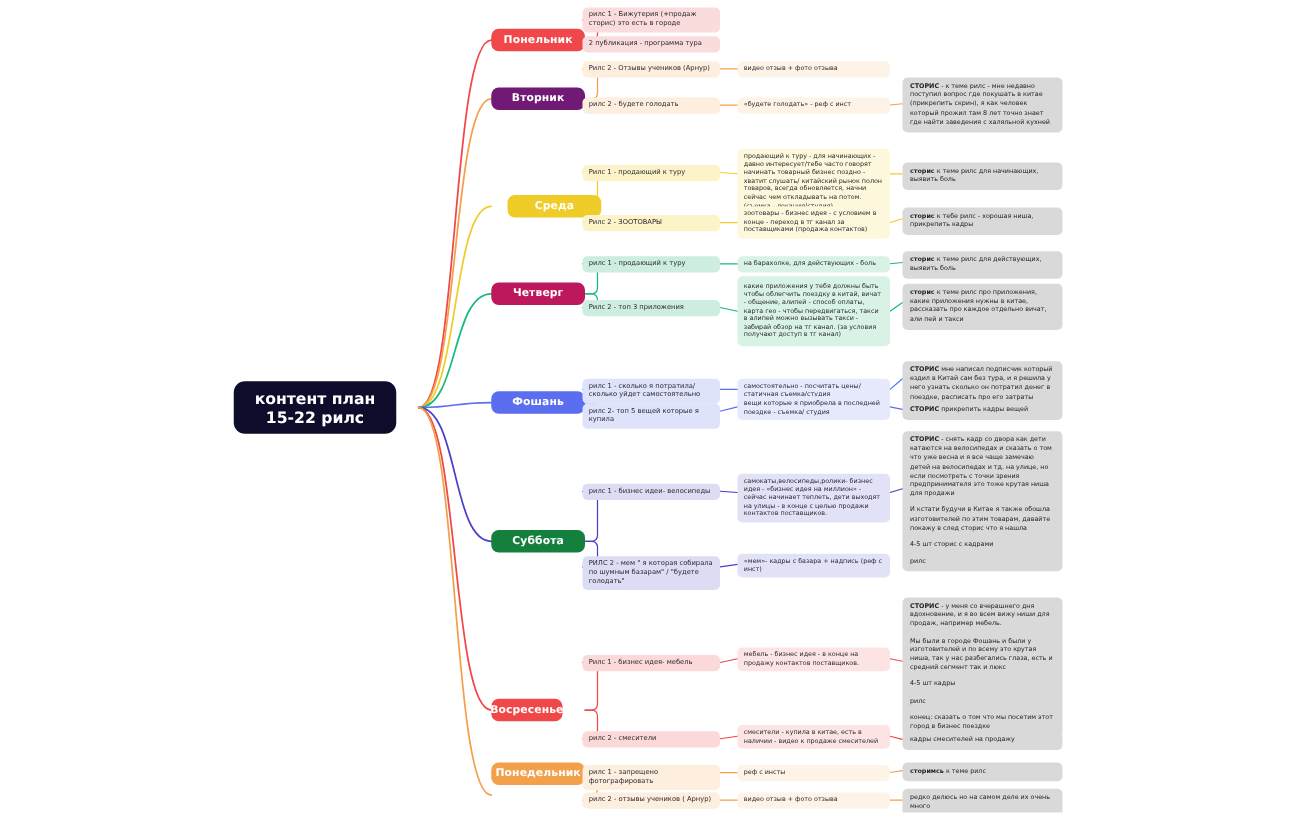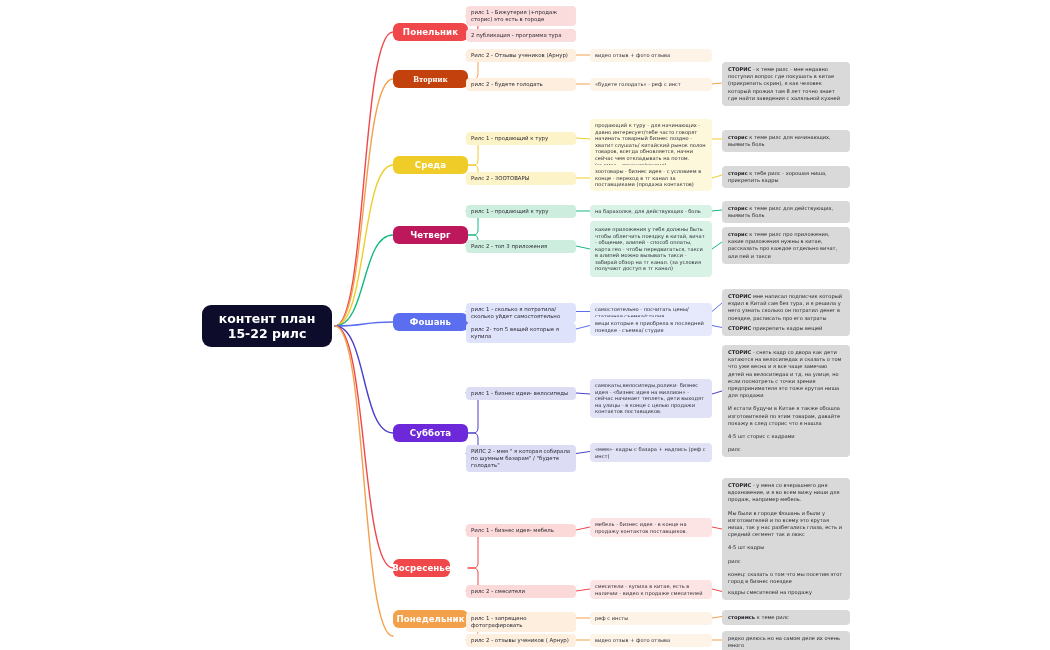--- a/index.html
+++ b/index.html
@@ -84,35 +84,35 @@
       <path d="M576,591 L590,589" stroke="#f0474a" fill="none" stroke-width="1" stroke-linecap="round"></path>
       <path d="M712,589 L722,591.5" stroke="#f0474a" fill="none" stroke-width="1" stroke-linecap="round"></path>
       <path d="M335,326 C366.9,326 361.1,636 393,636" stroke="#f3a04a" fill="none" stroke-width="1.4" stroke-linecap="round"></path>
       <path d="M468,636 L473,636 Q478,636 478,631 L478,623 Q478,618 483,618 L466,618" stroke="#f3a04a" fill="none" stroke-width="1" stroke-linecap="round"></path>
       <path d="M576,618 L590,618" stroke="#f3a04a" fill="none" stroke-width="1" stroke-linecap="round"></path>
       <path d="M712,618 L722,616.5" stroke="#f3a04a" fill="none" stroke-width="1" stroke-linecap="round"></path>
       <path d="M468,636 L473,636 Q478,636 478,641 L478,635 Q478,640 483,640 L466,640" stroke="#f3a04a" fill="none" stroke-width="1" stroke-linecap="round"></path>
       <path d="M576,640 L590,640" stroke="#f3a04a" fill="none" stroke-width="1" stroke-linecap="round"></path>
       <path d="M712,640 L722,640" stroke="#f3a04a" fill="none" stroke-width="1" stroke-linecap="round"></path>
     </svg>
-<div class="node root" style="left: 202px; top: 305px; width: 130px; min-height: 42px; background: rgb(13, 13, 43);">контент план 15-22 рилс</div>
+<div class="node root" style="left: 187px; top: 305px; width: 130px; min-height: 42px; background: rgb(13, 13, 43);">контент план 15-22 рилс</div>
     <div class="node day" style="left: 393px; top: 23px; width: 75px; min-height: 18px; background: rgb(240, 71, 74);">Понельник</div>
     <div class="node lvl2" style="left: 466px; top: 6px; width: 110px; min-height: 20px; background: rgb(251, 220, 220);">рилс 1 - Бижутерия (+продаж сторис) это есть в городе</div>
     <div class="node lvl2" style="left: 466px; top: 29px; width: 110px; min-height: 12px; background: rgb(251, 220, 220);">2 публикация - программа тура</div>
-    <div class="node day" style="left: 393px; top: 70px; width: 75px; min-height: 18px; background: #c2410c; font-family: Liberation Serif, serif;">Вторник</div>
+    <div class="node day" style="left: 393px; top: 70px; width: 75px; min-height: 18px; background: #701a75;">Вторник</div>
     <div class="node lvl2" style="left: 466px; top: 49px; width: 110px; min-height: 12px; background: rgb(253, 238, 222);">Рилс 2 - Отзывы учеников (Арнур)</div>
     <div class="node lvl3" style="left: 590px; top: 49px; width: 122px; min-height: 12px; background: rgb(253, 243, 230);">видео отзыв + фото отзыва</div>
     <div class="node lvl2" style="left: 466px; top: 78px; width: 110px; min-height: 12px; background: rgb(253, 238, 222);">рилс 2 - будете голодать</div>
     <div class="node lvl3" style="left: 590px; top: 78px; width: 122px; min-height: 12px; background: rgb(253, 243, 230);">«будете голодать» - реф с инст</div>
     <div class="node lvl4" style="left: 722px; top: 62px; width: 128px; min-height: 42px;">
       <div class="inner">
         <span class="para"><b>СТОРИС</b> - к теме рилс - мне недавно поступил вопрос где покушать в китае (прикрепить скрин), я как человек который прожил там 8 лет точно знает где найти заведения с халяльной кухней</span>
       </div>
     </div>
-    <div class="node day" style="left: 393px; top: 156px; width: 75px; min-height: 18px; background: rgb(240, 204, 40);">Среда</div>
+    <div class="node day" style="left: 406px; top: 156px; width: 75px; min-height: 18px; background: rgb(240, 204, 40);">Среда</div>
     <div class="node lvl2" style="left: 466px; top: 132px; width: 110px; min-height: 12px; background: rgb(253, 243, 200);">Рилс 1 - продающий к туру</div>
     <div class="node lvl3" style="left: 590px; top: 119px; width: 122px; min-height: 40px; background: rgb(253, 247, 220);">продающий к туру - для начинающих - давно интересует/тебе часто говорят начинать товарный бизнес поздно - хватит слушать/ китайский рынок полон товаров, всегда обновляется, начни сейчас чем откладывать на потом. (съемка - локация/студия)</div>
     <div class="node lvl4" style="left: 722px; top: 130px; width: 128px; min-height: 18px;">
       <div class="inner">
         <span class="para"><b>сторис</b> к теме рилс для начинающих, выявить боль</span>
       </div>
     </div>
     <div class="node lvl2" style="left: 466px; top: 172px; width: 110px; min-height: 12px; background: rgb(253, 243, 200);">Рилс 2 - ЗООТОВАРЫ</div>
     <div class="node lvl3" style="left: 590px; top: 165px; width: 122px; min-height: 26px; background: rgb(253, 247, 220);">зоотовары - бизнес идея - с условием в конце - переход в тг канал за поставщиками (продажа контактов)</div>
     <div class="node lvl4" style="left: 722px; top: 166px; width: 128px; min-height: 18px;">
@@ -143,21 +143,21 @@
         <span class="para"><b>СТОРИС</b> мне написал подписчик который ездил в Китай сам без тура, и я решила у него узнать сколько он потратил денег в поездке, расписать про его затраты</span>
       </div>
     </div>
     <div class="node lvl2" style="left: 466px; top: 323px; width: 110px; min-height: 12px; background: rgb(223, 226, 251);">рилс 2- топ 5 вещей которые я купила</div>
     <div class="node lvl3" style="left: 590px; top: 317px; width: 122px; min-height: 17px; background: rgb(230, 233, 252);">вещи которые я приобрела в последней поездке - съемка/ студия</div>
     <div class="node lvl4" style="left: 722px; top: 321px; width: 128px; min-height: 13px;">
       <div class="inner">
         <span class="para"><b>СТОРИС</b> прикрепить кадры вещей</span>
       </div>
     </div>
-    <div class="node day" style="left: 393px; top: 424px; width: 75px; min-height: 18px; background: #6d28d9;">Суббота</div>
+    <div class="node day" style="left: 393px; top: 424px; width: 75px; min-height: 18px; background: #15803d;">Суббота</div>
     <div class="node lvl2" style="left: 466px; top: 387px; width: 110px; min-height: 12px; background: rgb(220, 220, 245);">рилс 1 - бизнес идеи- велосипеды</div>
     <div class="node lvl3" style="left: 590px; top: 379px; width: 122px; min-height: 30px; background: rgb(226, 226, 247);">самокаты,велосипеды,ролики- бизнес идея - «бизнес идея на миллион» - сейчас начинает теплеть, дети выходят на улицы - в конце с целью продажи контактов поставщиков.</div>
     <div class="node lvl4" style="left: 722px; top: 345px; width: 128px; min-height: 92px;">
       <div class="inner">
         <span class="para"><b>СТОРИС</b> - снять кадр со двора как дети катаются на велосипедах и сказать о том что уже весна и я все чаще замечаю детей на велосипедах и тд. на улице, но если посмотреть с точки зрения предпринимателя это тоже крутая ниша для продажи</span>
         <span class="para">И кстати будучи в Китае я также обошла изготовителей по этим товарам, давайте покажу в след сторис что я нашла</span>
         <span class="para">4-5 шт сторис с кадрами</span>
         <span class="para">рилс</span>
       </div>
     </div>

